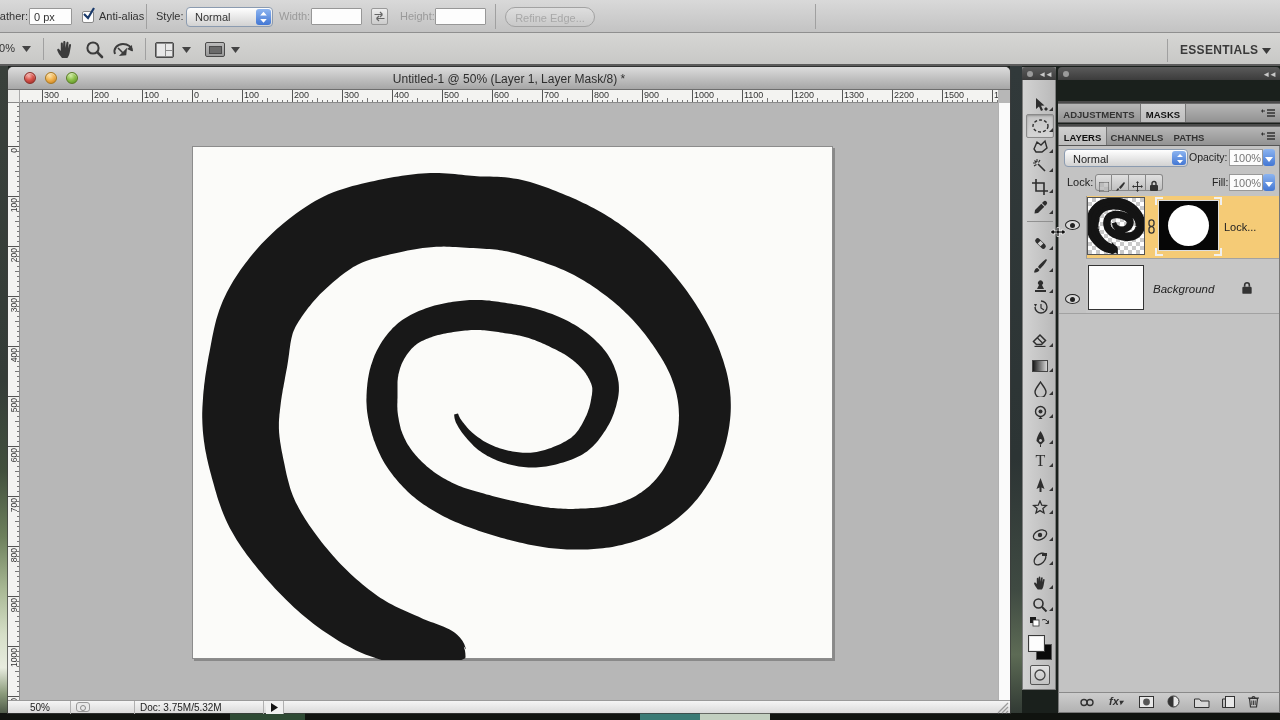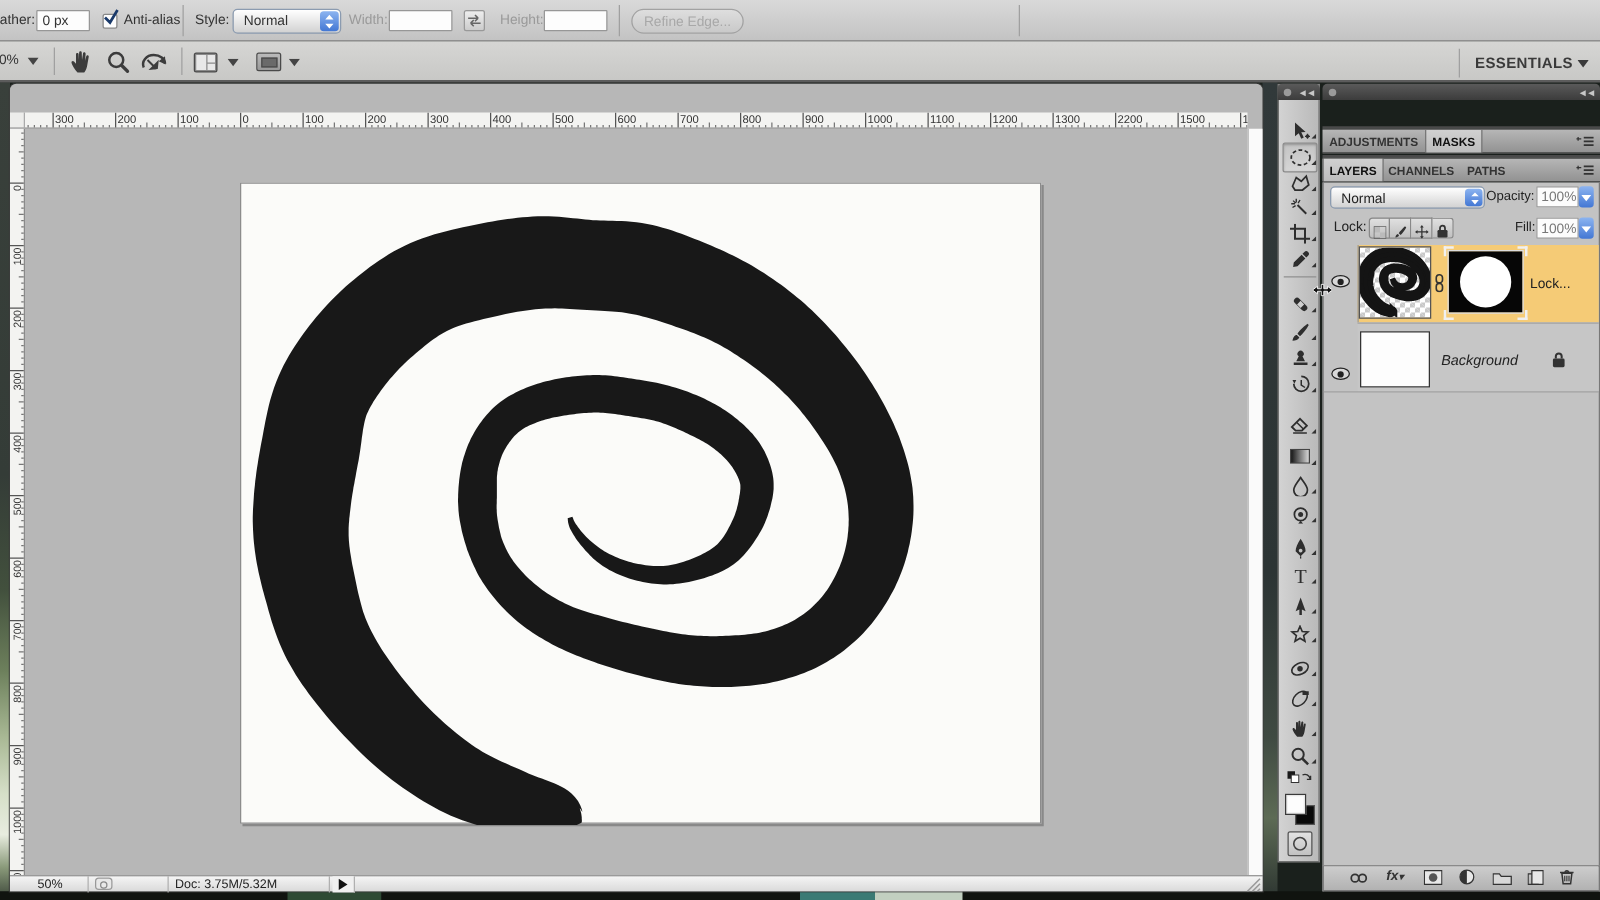--- a/index.html
+++ b/index.html
@@ -125,20 +125,26 @@
       <path d="M0 0 h9 L4.5 6 Z" fill="#444"></path>
     </svg>
   <div class="abs vsep" style="left:1167px;top:6px;height:23px;"></div>
   <div class="abs" style="left:1180px;top:10px;font-size:12px;font-weight:bold;color:#3a3a3a;letter-spacing:0.3px;">ESSENTIALS</div>
   <svg class="abs" style="left:1262px;top:15px;" width="9" height="7">
       <path d="M0 0 h9 L4.5 6 Z" fill="#3a3a3a"></path>
     </svg>
 </div>
 
 <div class="abs" id="win">
+  <div class="abs" id="titlebar">
+    <div class="abs tl" style="left:16px;background:radial-gradient(circle at 38% 28%,#f5b5ae,#d9534a 45%,#b13a33 75%,#8f2a24);border:1px solid #8a2d28;box-shadow:inset 0 1px 1px rgba(255,255,255,.5);"></div>
+    <div class="abs tl" style="left:37px;background:radial-gradient(circle at 38% 28%,#fbe3ad,#f2b34f 45%,#d9922f 75%,#b5791f);border:1px solid #a87820;box-shadow:inset 0 1px 1px rgba(255,255,255,.5);"></div>
+    <div class="abs tl" style="left:58px;background:radial-gradient(circle at 38% 28%,#d2eca5,#8cc04a 45%,#6da332 75%,#538224);border:1px solid #5a7c24;box-shadow:inset 0 1px 1px rgba(255,255,255,.5);"></div>
+    <div class="abs" id="title">Untitled-1 @ 50% (Layer 1, Layer Mask/8) *</div>
+  </div>
   <div class="abs ruler" id="hruler">
       <div class="abs" style="left:2px;top:10px;width:1px;height:3px;background:#777;"></div>
       <div class="abs" style="left:7px;top:10px;width:1px;height:3px;background:#777;"></div>
       <div class="abs" style="left:12px;top:10px;width:1px;height:3px;background:#777;"></div>
       <div class="abs" style="left:17px;top:10px;width:1px;height:3px;background:#777;"></div>
       <div class="abs" style="left:22px;top:0;width:1px;height:13px;background:#555;"></div>
       <div class="abs" style="left:24px;top:0px;font-size:9px;color:#333;">300</div>
       <div class="abs" style="left:27px;top:10px;width:1px;height:3px;background:#777;"></div>
       <div class="abs" style="left:32px;top:10px;width:1px;height:3px;background:#777;"></div>
       <div class="abs" style="left:37px;top:10px;width:1px;height:3px;background:#777;"></div>

